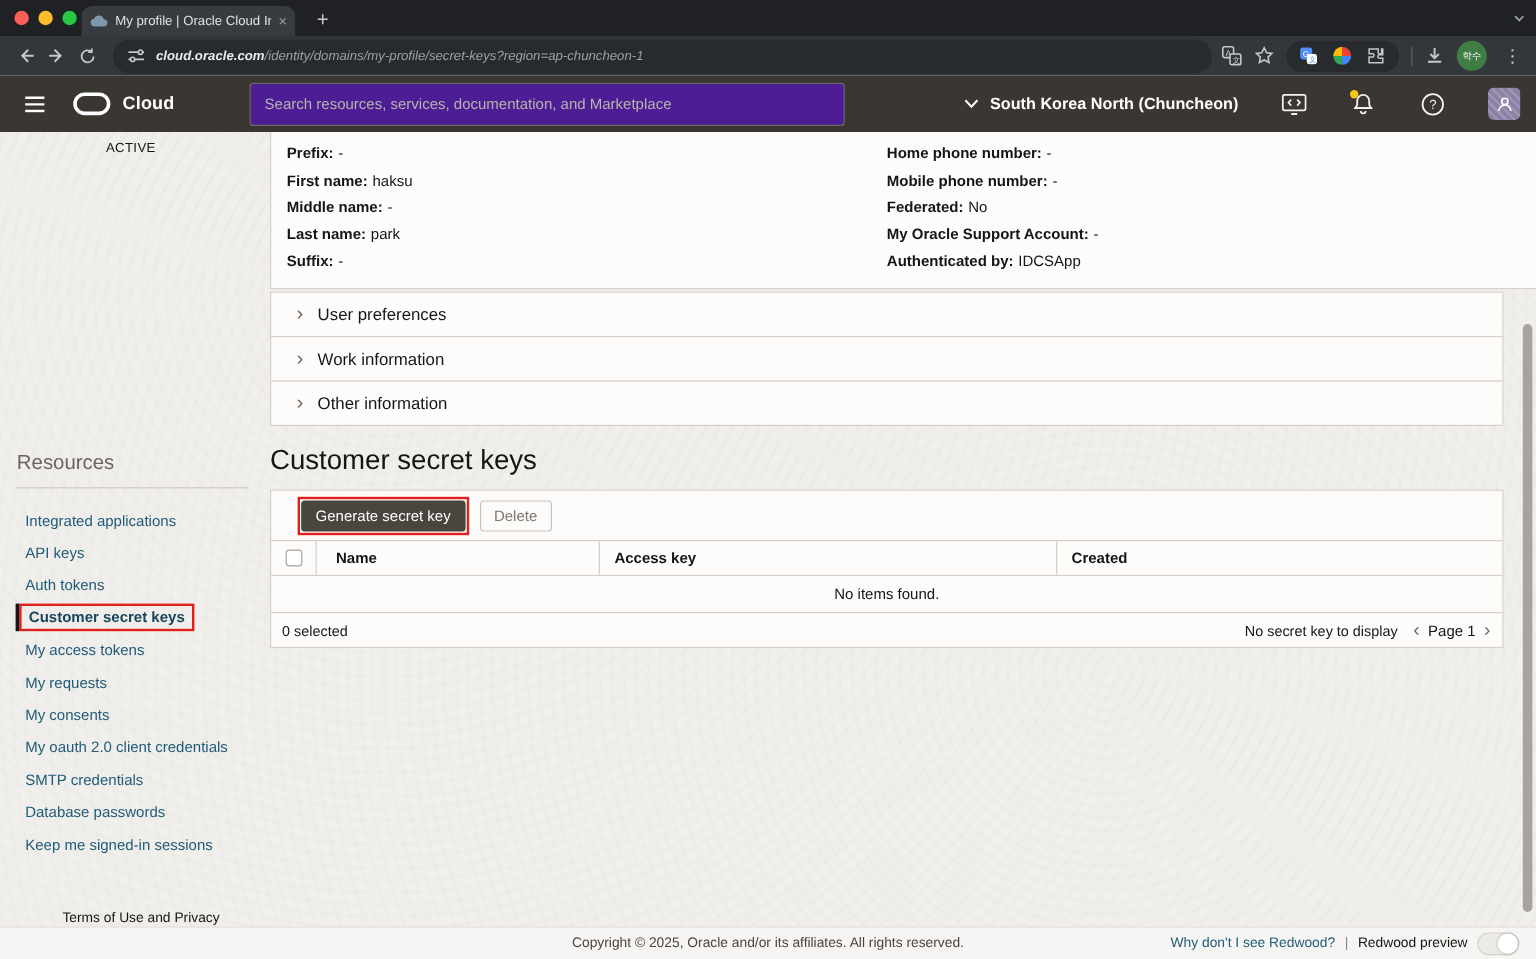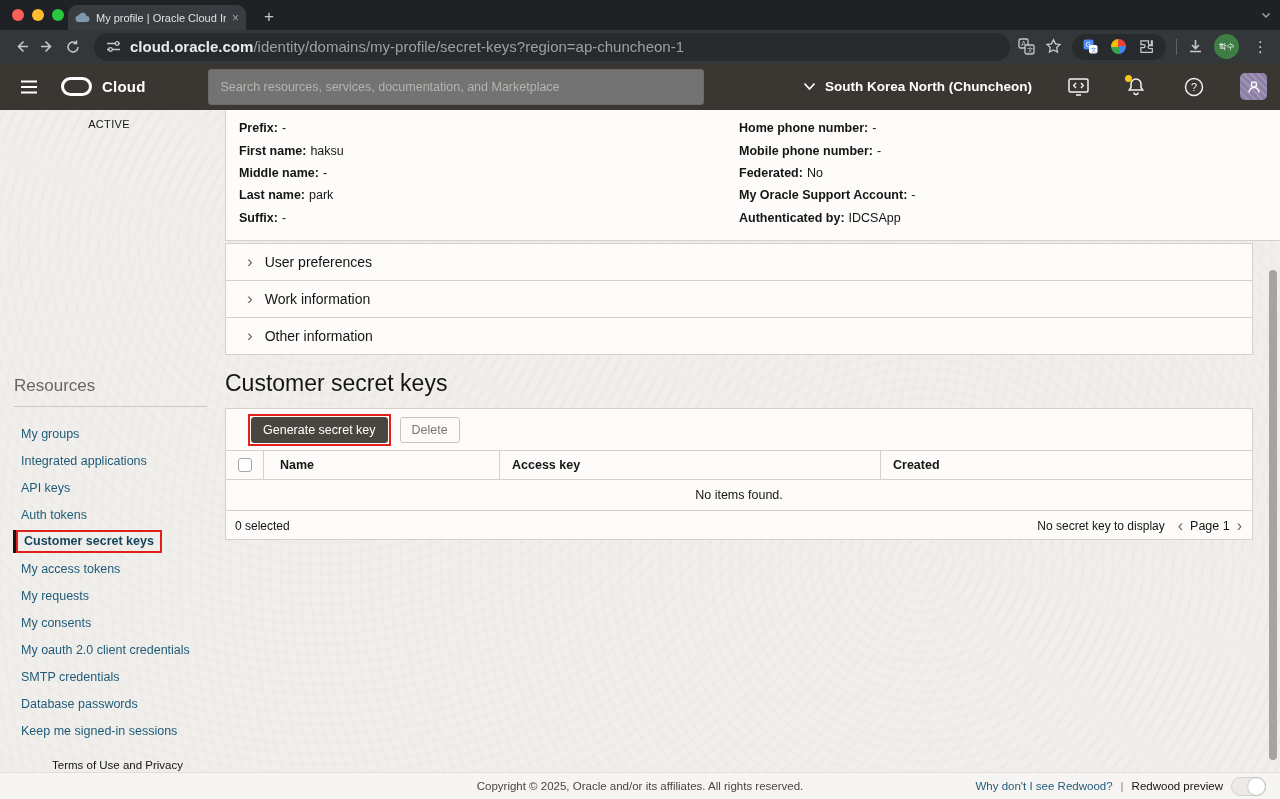--- a/index.html
+++ b/index.html
@@ -18,38 +18,38 @@
   .tab-close { font-size:12px; color:#9aa0a6; cursor:default; }
   .newtab { position:absolute; left:256px; top:4px; color:#c6c8ca; font-size:17px; width:26px; height:26px;
             display:flex; align-items:center; justify-content:center; border-radius:50%; }
   .ts-chev { position:absolute; right:8px; top:9px; color:#9aa0a6; }
 
   
   .toolbar { height:33px; background:#34373a; display:flex; align-items:center; padding:0 8px; }
   .nav-ico { width:26px; height:26px; display:flex; align-items:center; justify-content:center; color:#c6c8ca; }
   .urlbar { flex:1; min-width:0; height:28px; background:#282b2e; border-radius:14px; margin:0 8px;
             display:flex; align-items:center; padding:0 12px; gap:9px; }
-  .url-text { font-size:15px; white-space:nowrap; overflow:hidden; }
+  .url-text { font-size:11px; white-space:nowrap; overflow:hidden;font-style:italic; }
   .url-domain { color:#e8eaed; font-weight:700; }
   .url-path { color:#9aa0a6; }
   .tb-right { display:flex; align-items:center; gap:10px; }
   .ext-pill { background:#282b2e; border-radius:14px; height:26px; display:flex; align-items:center; padding:0 11px; gap:13px; }
   .photos-ico { width:15px; height:15px; border-radius:50%;
     background:conic-gradient(#ea4335 0 25%, #4285f4 0 50%, #34a853 0 75%, #fbbc05 0); }
   .tb-sep { width:1px; height:16px; background:#5f6368; }
   .chrome-avatar { width:25px; height:25px; border-radius:50%; background:#3e7d44; color:#fff; font-size:8px;
                    display:flex; align-items:center; justify-content:center; }
   .kebab { color:#c6c8ca; font-size:15px; padding:0 4px; }
 
   
   .oci-header { height:47px; background:#3a3632; display:flex; align-items:center; color:#fff; position:relative; }
   .hamburger { margin-left:14px; width:30px; height:30px; display:flex; align-items:center; justify-content:center; }
   .oracle-logo { margin-left:17px; width:31px; height:19px; border:3px solid #fff; border-radius:10px; }
   .brand { margin-left:10px; font-size:15px; font-weight:600; letter-spacing:0.2px; }
-  .oci-search { margin-left:62px; width:496px; height:36px; background:#737373; border:1px solid #6e6862;
+  .oci-search { margin-left:62px; width:496px; height:36px; background:#4c1d95; border:1px solid #6e6862;
                 border-radius:3px; color:#e8e4e0; font-size:12.5px; padding:4px 12px;
                 font-family:"Liberation Sans","DejaVu Sans",sans-serif; }
   .oci-search::placeholder { color:#b9b3ad; opacity:1; }
   .hdr-right { margin-left:auto; display:flex; align-items:center; gap:34px; margin-right:13px; }
   .region-wrap { display:flex; align-items:center; gap:9px; }
   .region { font-size:13.5px; font-weight:600; }
   .hdr-ico { width:24px; height:24px; display:flex; align-items:center; justify-content:center; color:#f5f2ef; position:relative; }
   .bell-dot { position:absolute; left:1px; top:0; width:7px; height:7px; border-radius:50%; background:#f5c518; }
   .oci-avatar { width:27px; height:27px; border-radius:5px; background:#8d7fa6;
     background-image:repeating-linear-gradient(45deg, rgba(255,255,255,0.16) 0 2px, transparent 2px 5px);
@@ -251,23 +251,20 @@
     </div>
   </div>
 
   <div class="content">
 
     <div class="sidebar">
       <div class="status">ACTIVE</div>
       <div class="resources-h">Resources</div>
       <hr class="resources-hr">
       <ul class="side-nav">
-        <li>
-            <span>My groups</span>
-          </li>
         <li>
             <span>Integrated applications</span>
           </li>
         <li>
             <span>API keys</span>
           </li>
         <li>
             <span>Auth tokens</span>
           </li>
         <li class="selected">

